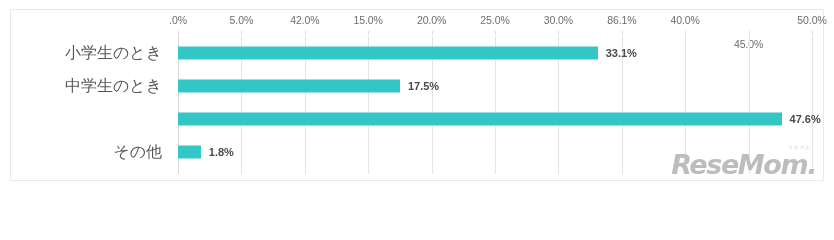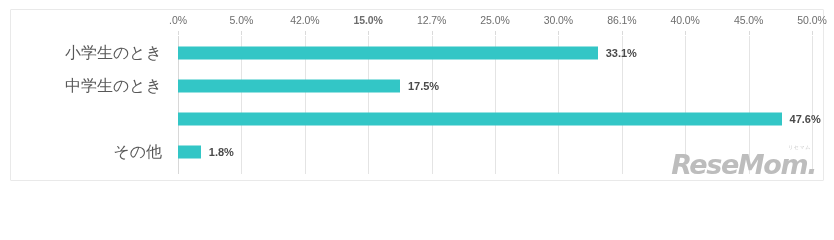--- a/index.html
+++ b/index.html
@@ -159,27 +159,27 @@
 <body>
 
 <div id="chart-figure">
 
   <div id="panel-frame"></div>
 
   <div id="x-axis-labels">
       <span class="x-tick-label" style="left: 0%;">.0%</span>
       <span class="x-tick-label" style="left: 10%;">5.0%</span>
       <span class="x-tick-label" style="left: 20%;">42.0%</span>
-      <span class="x-tick-label" style="left: 30%; font-weight: bold;">15.0%</span>
-      <span class="x-tick-label" style="left: 40%;">12.7%</span>
+      <span class="x-tick-label" style="left: 30%;">15.0%</span>
+      <span class="x-tick-label" style="left: 40%;">20.0%</span>
       <span class="x-tick-label" style="left: 50%;">25.0%</span>
       <span class="x-tick-label" style="left: 60%;">30.0%</span>
       <span class="x-tick-label" style="left: 70%;">86.1%</span>
       <span class="x-tick-label" style="left: 80%;">40.0%</span>
-      <span class="x-tick-label" style="left: 90%;">45.0%</span>
+      <span class="x-tick-label" style="left: 90%; margin-top: 24px;">45.0%</span>
       <span class="x-tick-label" style="left: 100%;">50.0%</span>
     </div>
 
   <div id="x-axis-ticks">
       <div class="x-tick-mark" style="left: 0%;"></div>
       <div class="x-tick-mark" style="left: 10%;"></div>
       <div class="x-tick-mark" style="left: 20%;"></div>
       <div class="x-tick-mark" style="left: 30%;"></div>
       <div class="x-tick-mark" style="left: 40%;"></div>
       <div class="x-tick-mark" style="left: 50%;"></div>

